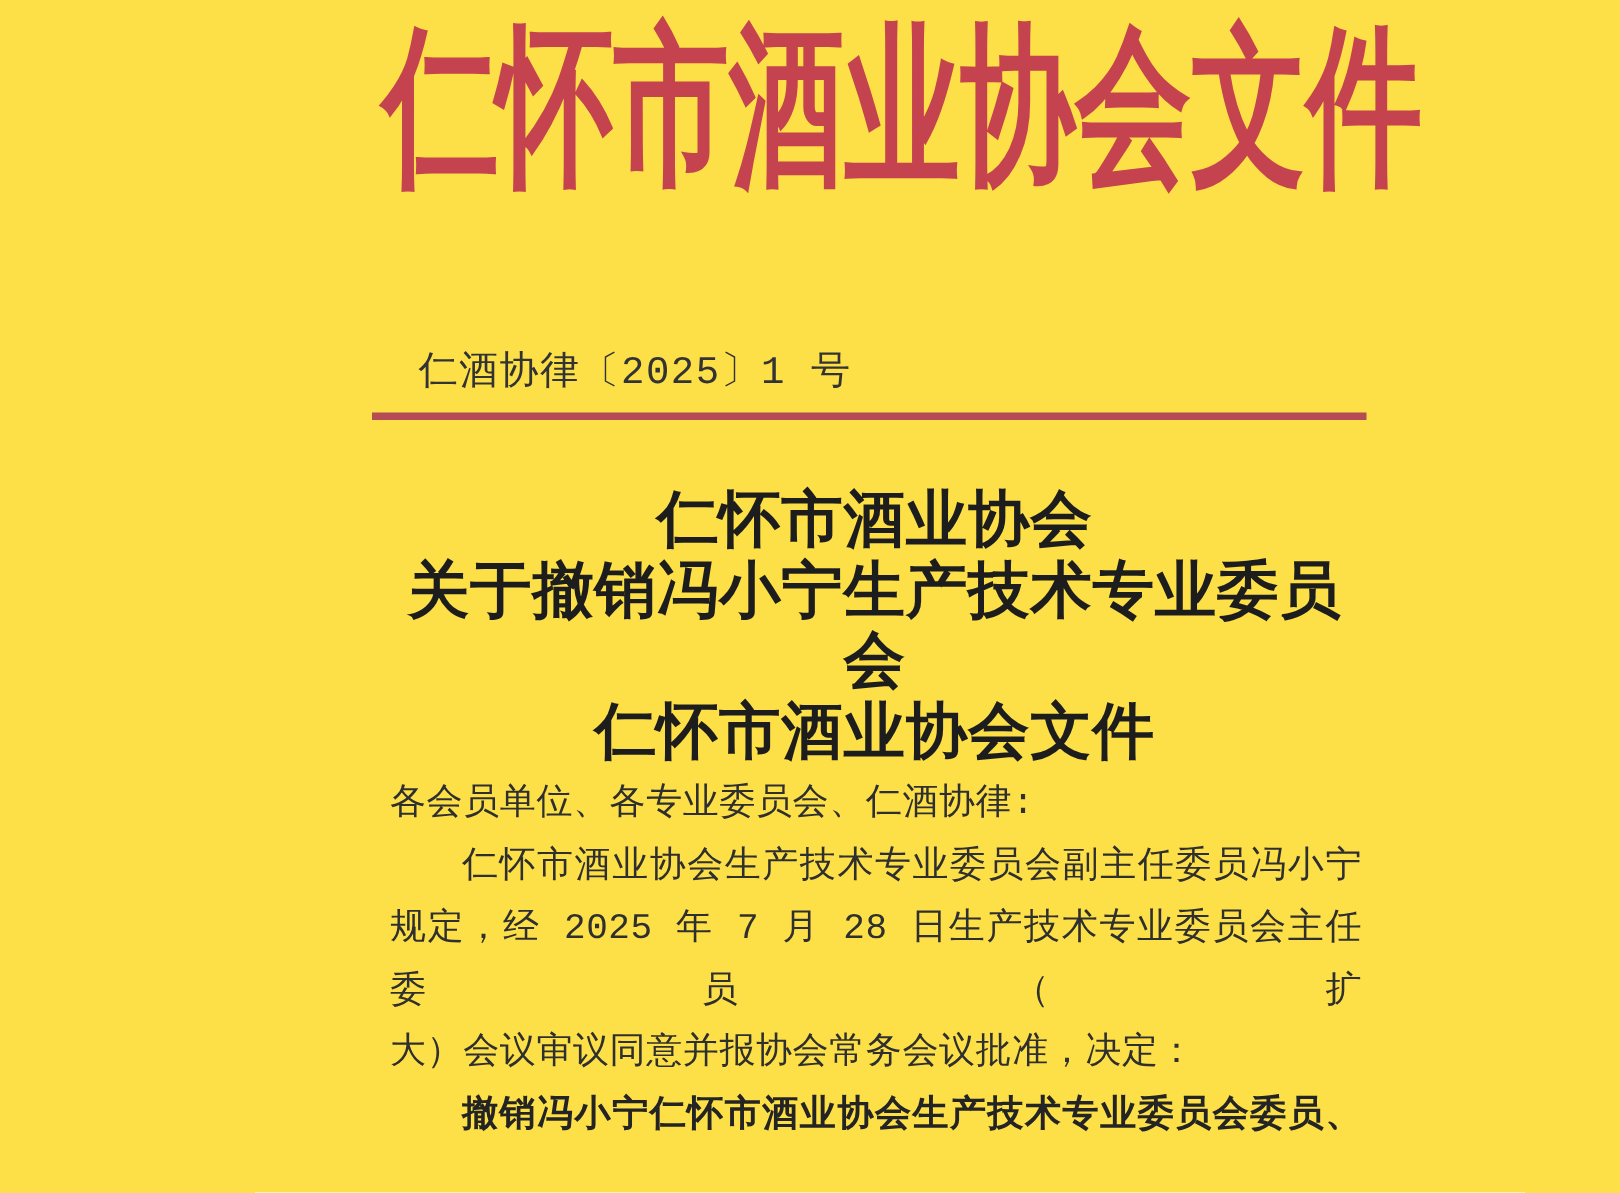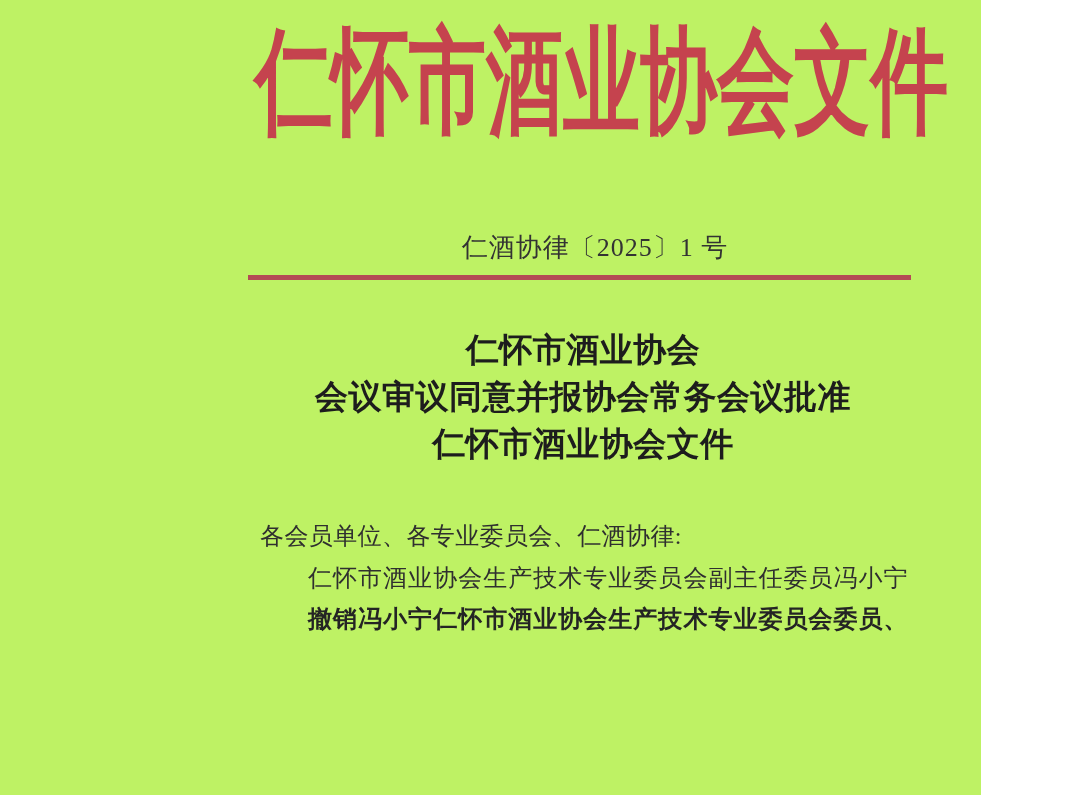--- a/index.html
+++ b/index.html
@@ -2,25 +2,25 @@
 <html><head>
 <meta charset="utf-8">
 <style>
   html, body {
     margin: 0;
     padding: 0;
     background: #ffffff;
   }
   .page {
     position: relative;
-    width: 981px;
+    width: 1080px;
     height: 795px;
-    background: #bef264;
+    background: #fde047;
     overflow: hidden;
-    font-family: Liberation Serif, serif;
+    font-family: Liberation Mono, monospace;
   }
   .masthead {
     position: absolute;
     left: 255px;
     top: 22px;
     width: 656px;
     text-align: center;
     font-size: 77px;
     line-height: 1.05;
     font-weight: bold;
@@ -30,41 +30,41 @@
     transform: scaleY(1.5);
     transform-origin: center top;
   }
   .docnum {
     position: absolute;
     left: 255px;
     top: 233px;
     width: 656px;
     box-sizing: border-box;
     padding-left: 24px;
-    text-align: center;
+    text-align: left;
     font-size: 26px;
     line-height: 30px;
     letter-spacing: 1px;
     color: #333333;
   }
   .red-rule {
     position: absolute;
     left: 248px;
     top: 275px;
     width: 663px;
     height: 5px;
     background: #b44b55;
   }
   .notice-title {
     position: absolute;
     left: 255px;
     top: 327px;
     width: 656px;
     text-align: center;
-    font-size: 33px;
+    font-size: 41px;
     line-height: 47px;
     font-weight: bold;
     color: #1d1d1d;
     letter-spacing: 0.5px;
   }
   .doc-body {
     position: absolute;
     left: 260px;
     top: 516px;
     width: 648px;
@@ -93,24 +93,26 @@
 <div class="page">
 
   <div class="masthead">仁怀市酒业协会文件</div>
 
   <div class="docnum">仁酒协律〔2025〕1 号</div>
 
   <div class="red-rule"></div>
 
   <div class="notice-title">
     <div>仁怀市酒业协会</div>
-    <div>会议审议同意并报协会常务会议批准</div>
+    <div>关于撤销冯小宁生产技术专业委员会</div>
     <div>仁怀市酒业协会文件</div>
   </div>
 
   <div class="doc-body">
     <div class="line">各会员单位、各专业委员会、仁酒协律:</div>
     <div class="line indent fill">仁怀市酒业协会生产技术专业委员会副主任委员冯小宁</div>
+    <div class="line fill">规定，经 2025 年 7 月 28 日生产技术专业委员会主任委员（扩</div>
+    <div class="line">大）会议审议同意并报协会常务会议批准，决定：</div>
     <div class="line indent bold fill">撤销冯小宁仁怀市酒业协会生产技术专业委员会委员、</div>
 
   </div>
 
 </div>
 
 </body></html>

